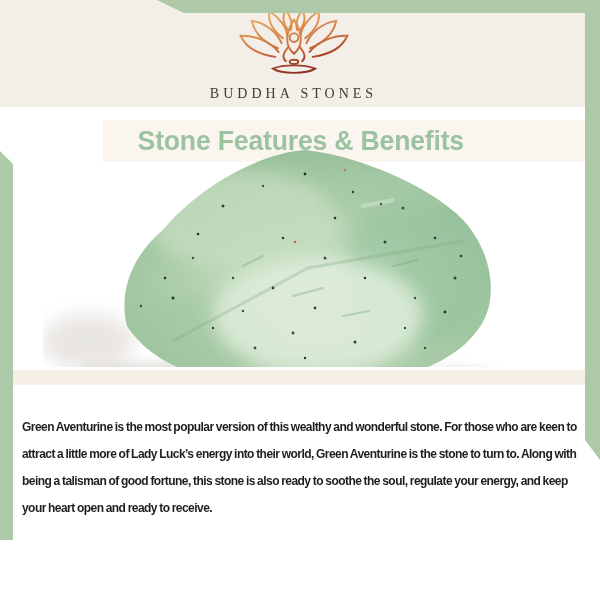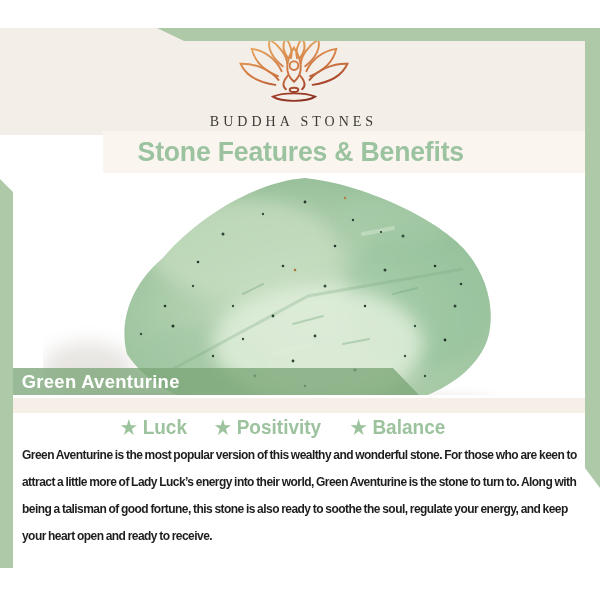--- a/index.html
+++ b/index.html
@@ -1,25 +1,25 @@
 <!DOCTYPE html>
 <html><head>
 <meta charset="utf-8">
 <style>
   html,body{margin:0;padding:0;background:#ffffff;}
   .page{position:relative;width:600px;height:540px;overflow:hidden;background:#ffffff;
-        font-family:"Liberation Sans",sans-serif;margin-top:28px;}
+        font-family:"Liberation Sans",sans-serif;}
   .abs{position:absolute;}
   
   .header-cream{left:0;top:0;width:587px;height:107px;background:#f3eee7;
     display:flex;flex-direction:column;align-items:center;justify-content:flex-end;padding-bottom:5px;box-sizing:border-box;}
   .brand-name{font-family:"Liberation Serif",serif;font-size:14px;letter-spacing:4px;
     color:#3e3a34;margin-top:1px;white-space:nowrap;}
   
-  .banner{left:103px;top:103px;width:484px;height:42px;background:#fbf5f0;
+  .banner{left:103px;top:120px;width:484px;height:42px;background:#fbf5f0;
     display:flex;align-items:center;justify-content:center;box-sizing:border-box;padding-right:88px;}
   .banner-title{color:#9cc3a0;font-weight:700;font-size:28px;letter-spacing:-0.2px;
     transform:scaleX(.95);white-space:nowrap;}
   
   .stone-svg{left:43px;top:146px;width:460px;height:232px;}
   
   .stone-label{left:13px;top:340px;width:406px;height:27px;
     background:rgba(124,167,120,0.78);
     clip-path:polygon(0 0, calc(100% - 26px) 0, 100% 100%, 0 100%);
     display:flex;align-items:center;}
@@ -142,31 +142,23 @@
         <circle cx="252" cy="96" r="1.3" fill="#a8773a"></circle>
           <circle cx="250" cy="187" r="1.4" fill="#2c4434"></circle>
         <circle cx="382" cy="202" r="1.2" fill="#33523f"></circle>
           <circle cx="338" cy="58" r="1.1" fill="#24352a"></circle>
         <circle cx="418" cy="110" r="1.3" fill="#2c4434"></circle>
           <circle cx="98" cy="160" r="1.2" fill="#33523f"></circle>
       </g>
     </g>
   </svg>
 
-  <div class="abs stone-label">
-    <span>Green Aventurine</span>
-  </div>
 
   <div class="abs divider"></div>
 
-  <div class="abs features">
-    <span class="feature"><span class="star">★</span><span>Luck</span></span>
-    <span class="feature"><span class="star">★</span><span>Positivity</span></span>
-    <span class="feature"><span class="star">★</span><span>Balance</span></span>
-  </div>
 
   <p class="abs description">Green Aventurine is the most popular version of this wealthy and wonderful stone. For those who are keen to attract a little more of Lady Luck’s energy into their world, Green Aventurine is the stone to turn to. Along with being a talisman of good fortune, this stone is also ready to soothe the soul, regulate your energy, and keep your heart open and ready to receive.</p>
 
   <svg class="abs accents" viewBox="0 0 600 600" aria-hidden="true">
     <path fill="#adc9a8" d="M157,0 L600,0 L600,13 L184,13 Z
                            M585,0 L600,0 L600,460 L585,440 Z
                            M0,151 L13,164 L13,600 L0,600 Z
                            M0,587 L549,587 L567,600 L0,600 Z"></path>
   </svg>
 

